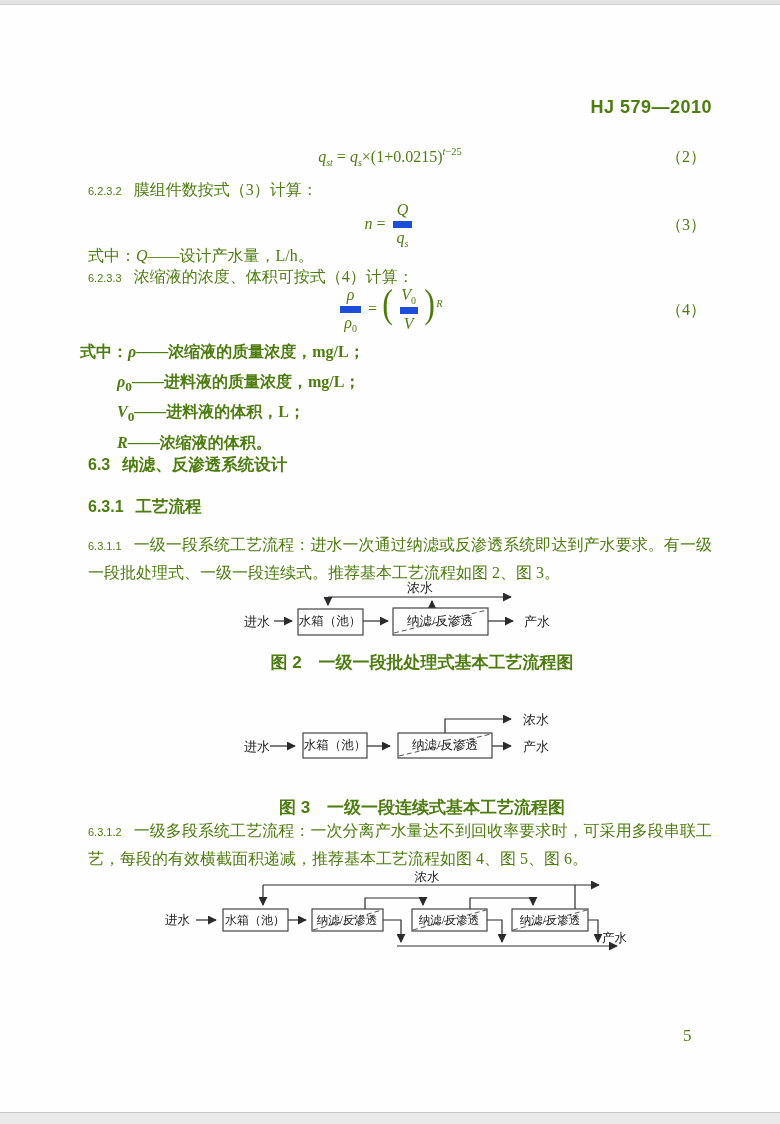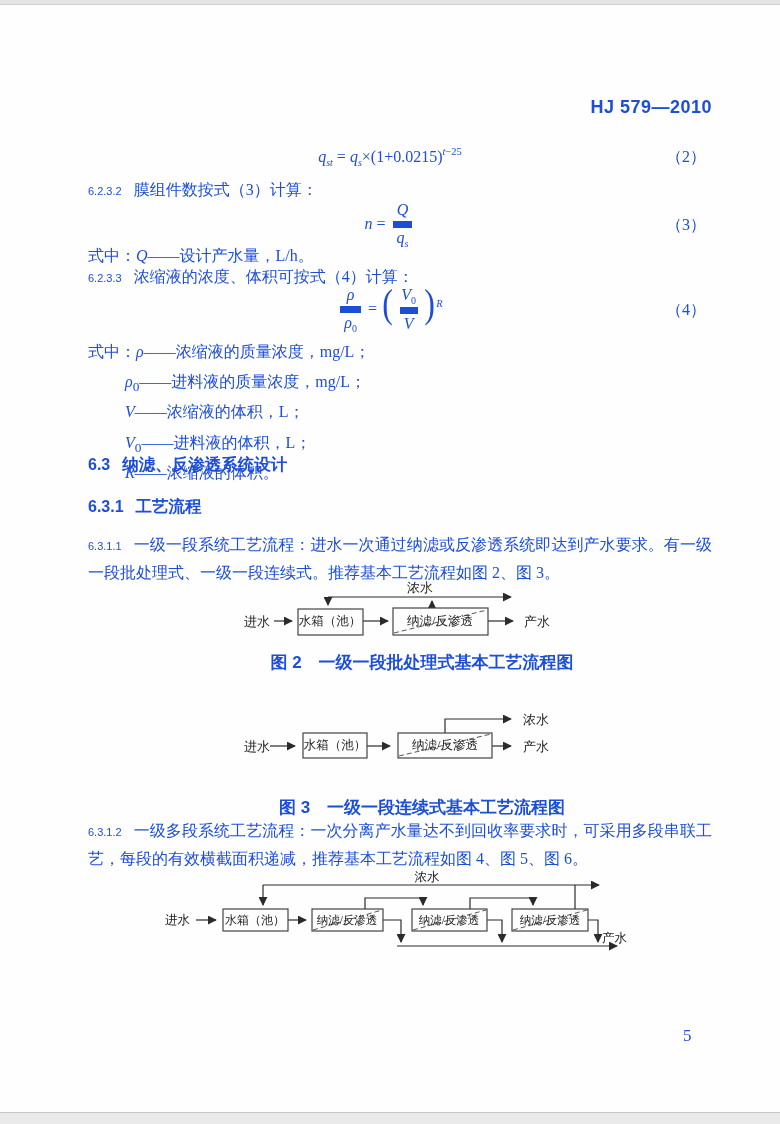--- a/index.html
+++ b/index.html
@@ -1,17 +1,17 @@
 <!DOCTYPE html>
 <html><head>
 <meta charset="utf-8">
 <style>
   html,body { margin:0; padding:0; background:#fff; }
   .page { position:relative; width:780px; height:1124px; background:#fefefe; overflow:hidden;
-          font-family:"Liberation Serif","DejaVu Serif",serif; color:#1d4ed8; }
+          font-family:"Liberation Serif","DejaVu Serif",serif; color:#4d7c0f; }
   .abs { position:absolute; }
   .scan-top { top:0; left:0; width:780px; height:4px; background:#e4e4e4; border-bottom:1px solid #cfcfcf; }
   .scan-bottom { top:1112px; left:0; width:780px; height:12px; background:#eaeaea; border-top:1px solid #c6c6c6; }
   .doc-header { top:97px; right:68px; font-family:"Liberation Sans","DejaVu Sans",sans-serif;
                 font-weight:bold; font-size:18px; letter-spacing:0.5px; }
   .body-text { font-size:16px; line-height:22px; }
   .sec-num { font-family:"Liberation Sans","DejaVu Sans",sans-serif; font-size:11px; margin-right:12px; }
   .heading { font-family:"Liberation Sans","DejaVu Sans",sans-serif; font-weight:bold; font-size:16.5px; }
   .heading .sec-num { font-weight:bold; font-size:16px; }
   .para { left:88px; width:624px; font-size:16px; line-height:26.5px; text-align:justify; }
@@ -22,21 +22,21 @@
   .math sub { font-size:10px; vertical-align:-4px; }
   .math sup { font-size:10.5px; vertical-align:7px; }
   .op { padding:0 4px; }
   .frac { display:inline-flex; flex-direction:column; align-items:center; vertical-align:middle; margin:0 3px; }
   .fnum, .fden { display:block; padding:0 4px; line-height:1.3; }
   .fden { border-top:7px solid #1d4ed8; }
   .paren { font-size:40px; font-weight:300; line-height:0; vertical-align:-3px;
            display:inline-block; transform:scaleX(0.8); }
   .supR { font-size:11px; vertical-align:20px; }
   .where-line { font-size:16px; }
-  .where-block { left:88px; font-size:16px; line-height:25.4px; }
+  .where-block { left:80px; font-size:16px; line-height:25.4px;font-weight:bold; }
   .where-block .item-line { padding-left:37px; }
   .where-block .first-line { padding-left:0; }
   .fig-caption { left:0; width:780px; text-align:center;
                  font-family:"Liberation Sans","DejaVu Sans",sans-serif; font-weight:bold; font-size:17px;margin-left:32px; }
   .page-num { font-size:17px; }
   svg text { font-family:"Liberation Serif","DejaVu Serif",serif; fill:#222; }
   svg .flow { stroke:#2b2b2b; stroke-width:1.2; fill:none; }
   svg .box { stroke:#444; stroke-width:1.2; fill:#fdfdfd; }
   svg .memline { stroke:#555; stroke-width:1; fill:none; stroke-dasharray:5,3; }
 </style>
@@ -81,21 +81,20 @@
         </span><span class="op">=</span><span class="paren">(</span><span class="frac">
           <span class="fnum"><i>V</i><sub>0</sub></span>
           <span class="fden"><i>V</i></span>
         </span><span class="paren">)</span><sup class="supR"><i>R</i></sup></span>
     <span class="eq-num">（4）</span>
   </div>
 
   <div class="abs where-block" style="top:339px;">
     <div class="first-line"><span>式中：</span><i class="math">ρ</i><sub class="math"></sub><span>——浓缩液的质量浓度，mg/L；</span></div>
     <div class="item-line"><i class="math">ρ</i><sub>0</sub><span>——进料液的质量浓度，mg/L；</span></div>
-    <div class="item-line"><i class="math">V</i><sub></sub><span>——浓缩液的体积，L；</span></div>
     <div class="item-line"><i class="math">V</i><sub>0</sub><span>——进料液的体积，L；</span></div>
     <div class="item-line"><i class="math">R</i><sub></sub><span>——浓缩液的体积。</span></div>
   </div>
 
   <div class="abs heading" style="top:454px;left:88px;">
     <span class="sec-num">6.3</span><span>纳滤、反渗透系统设计</span>
   </div>
 
   <div class="abs heading" style="top:496px;left:88px;">
     <span class="sec-num">6.3.1</span><span>工艺流程</span>

